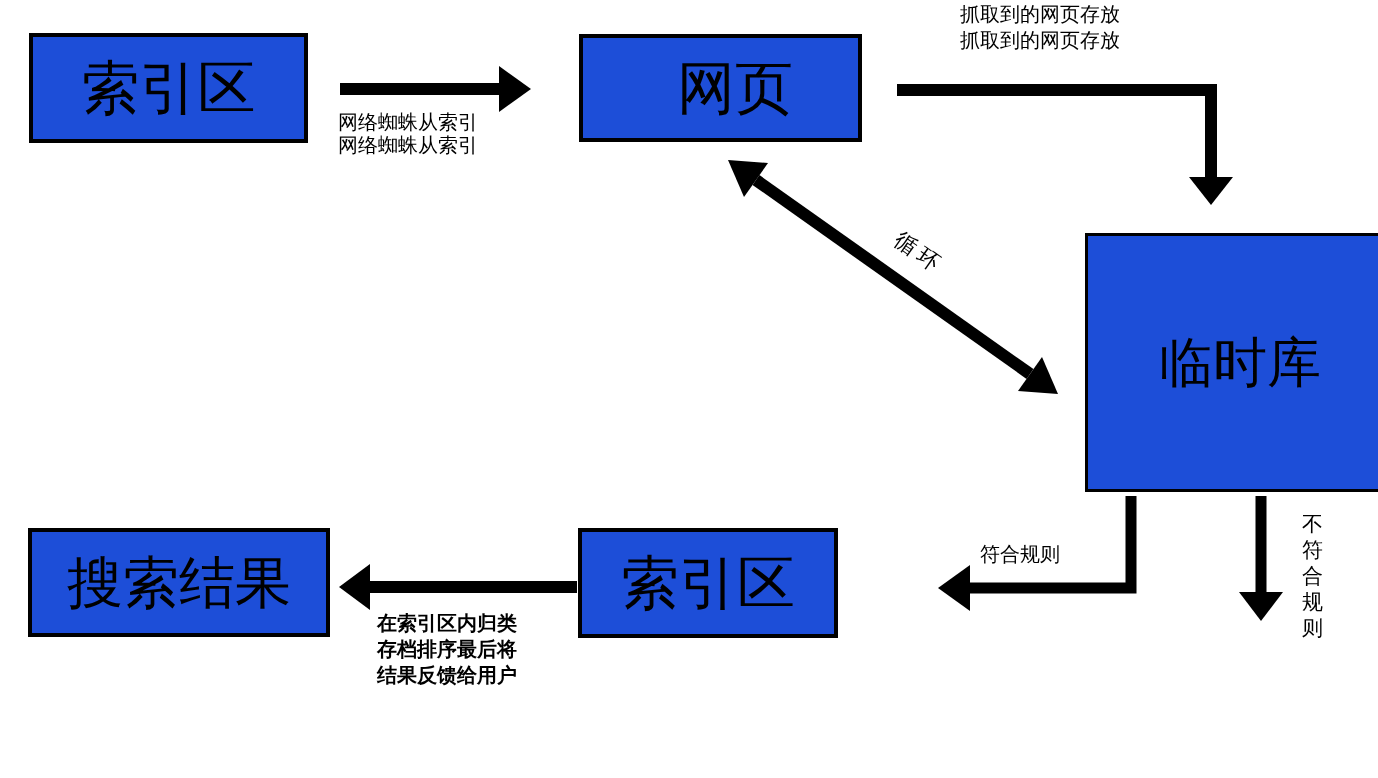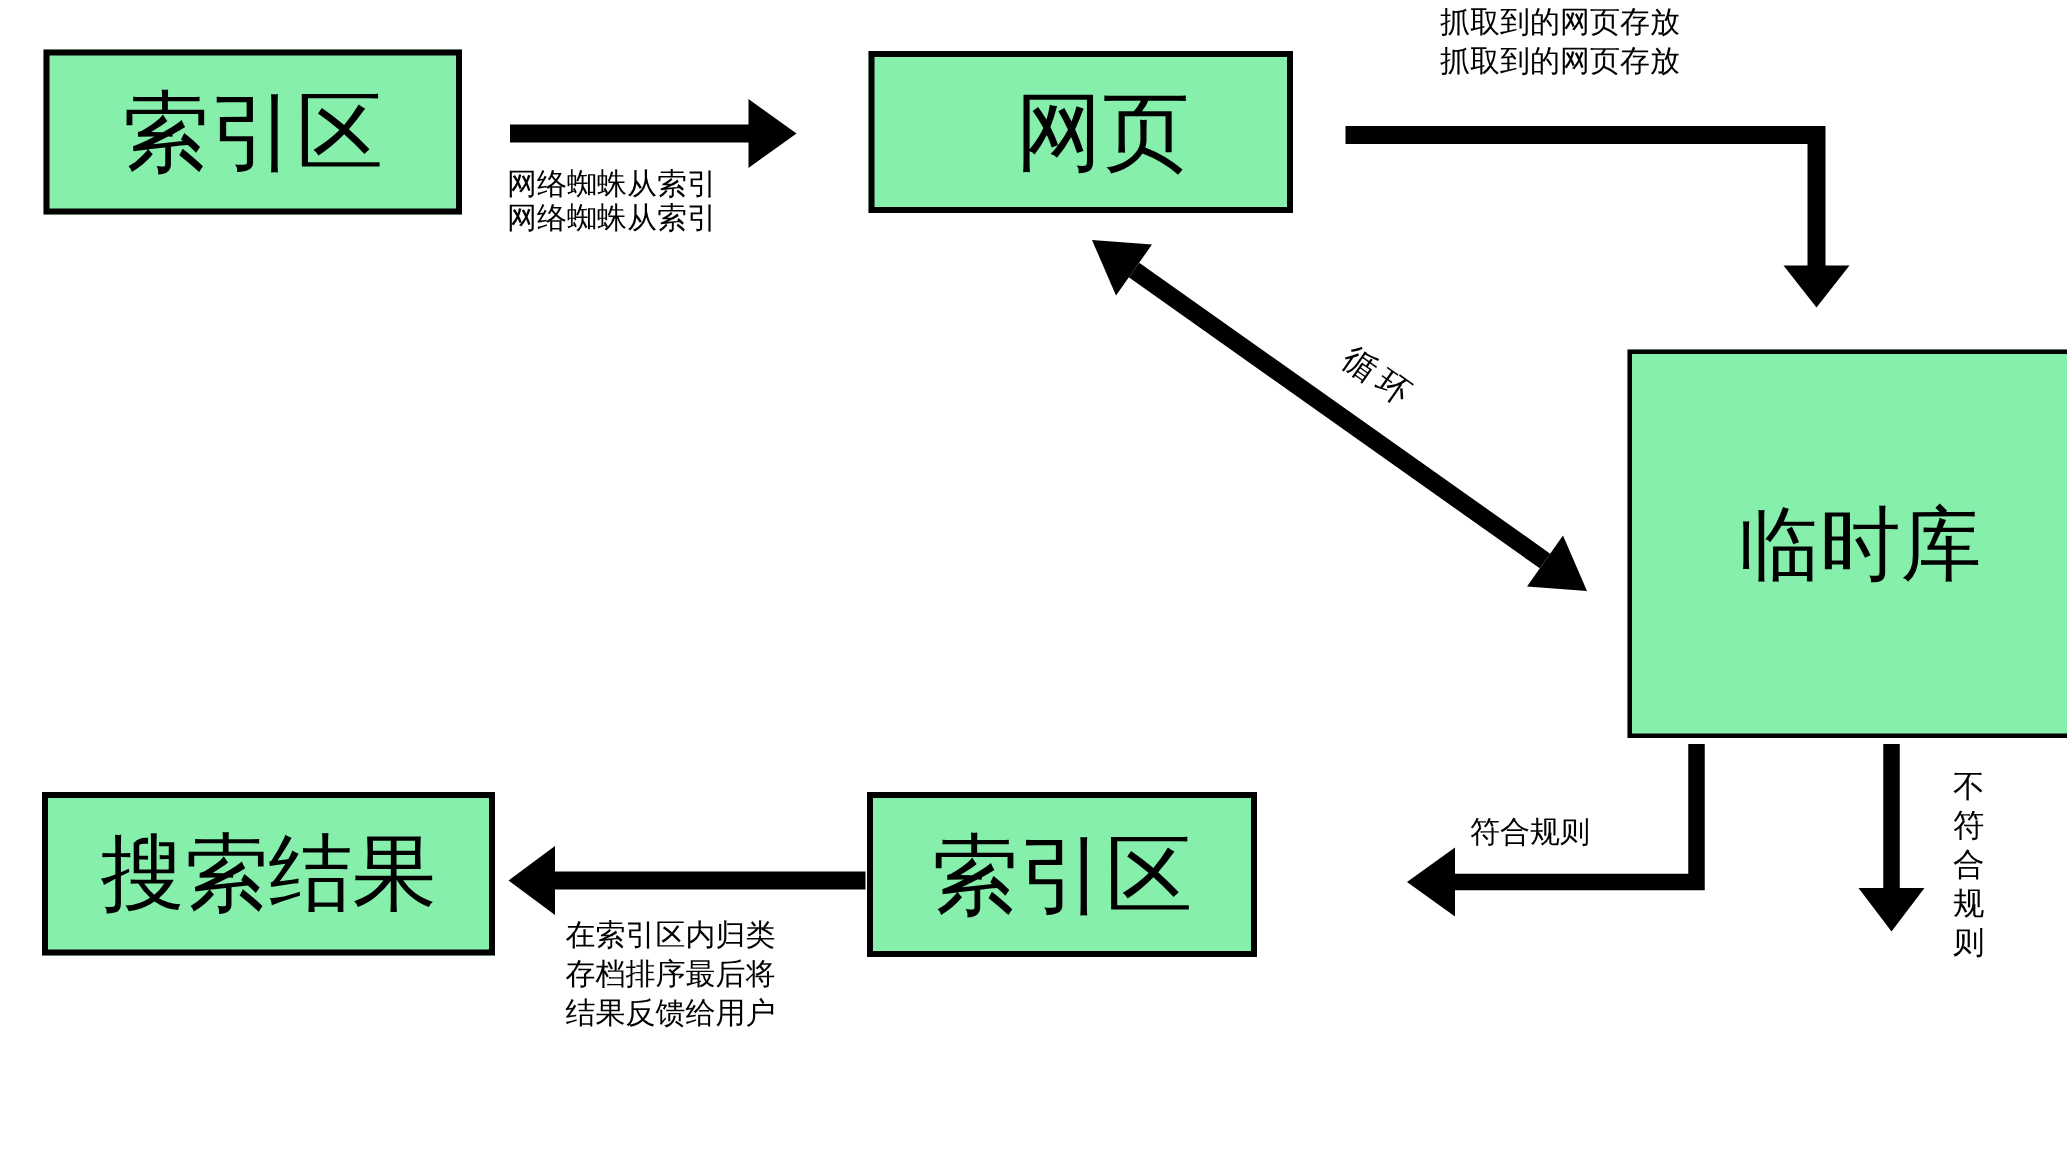--- a/index.html
+++ b/index.html
@@ -23,21 +23,21 @@
     height: 778px;
   }
   .shaft { stroke: #000000; fill: none; }
   .sw12 { stroke-width: 12px; }
   .sw11 { stroke-width: 11px; }
   .head { fill: #000000; stroke: none; }
 
   .node {
     position: absolute;
     box-sizing: border-box;
-    background: #86efac;
+    background: #1d4ed8;
     border: 4px solid #000000;
     display: flex;
     align-items: center;
     justify-content: center;
     text-align: center;
     color: #000000;
     white-space: nowrap;
     line-height: 1;
   }
   .n-index-top     { left: 29px;   top: 33px;  width: 279px; height: 110px; font-size: 58px; }
@@ -59,21 +59,21 @@
   .l-loop     {
     left: 877px; top: 240px; width: 84px;
     text-align: center;
     font-size: 22px;
     letter-spacing: 5px;
     transform: rotate(35deg);
     transform-origin: 50% 50%;
   }
   .l-match    { left: 980px;  top: 541px; }
   .l-nomatch  { left: 1302px; top: 511px; font-size: 21px; }
-  .l-feedback { left: 377px;  top: 610px; }
+  .l-feedback { left: 377px;  top: 610px; font-weight: bold; }
 </style>
 </head>
 <body>
 
 <div id="canvas">
 
   <svg id="arrow-layer" viewBox="0 0 1378 778" xmlns="http://www.w3.org/2000/svg">
 
     <g>
       <line class="shaft sw12" x1="340" y1="89" x2="502" y2="89"></line>

